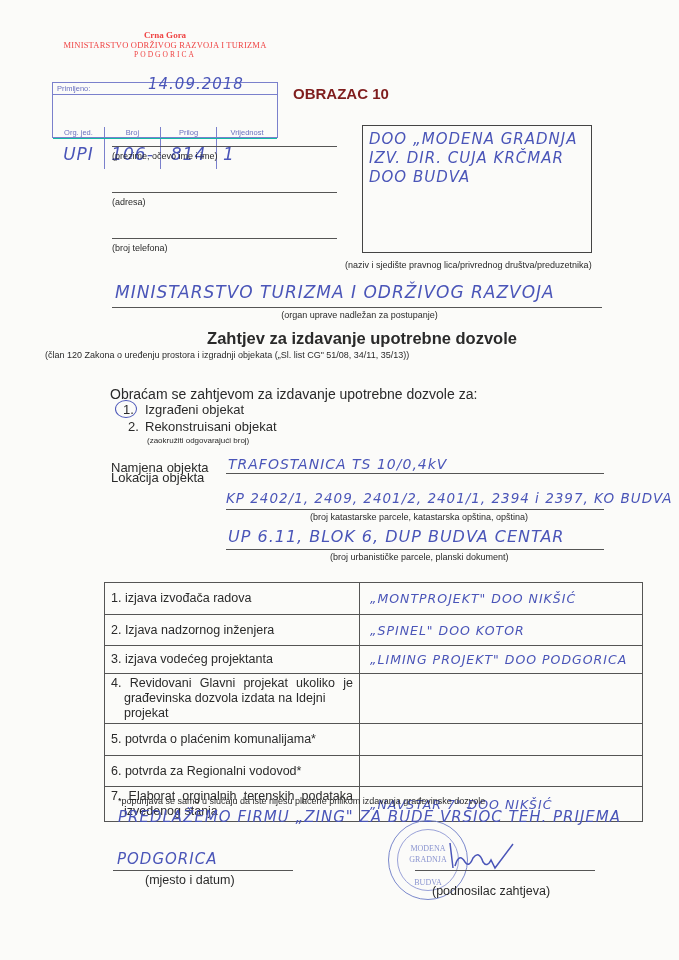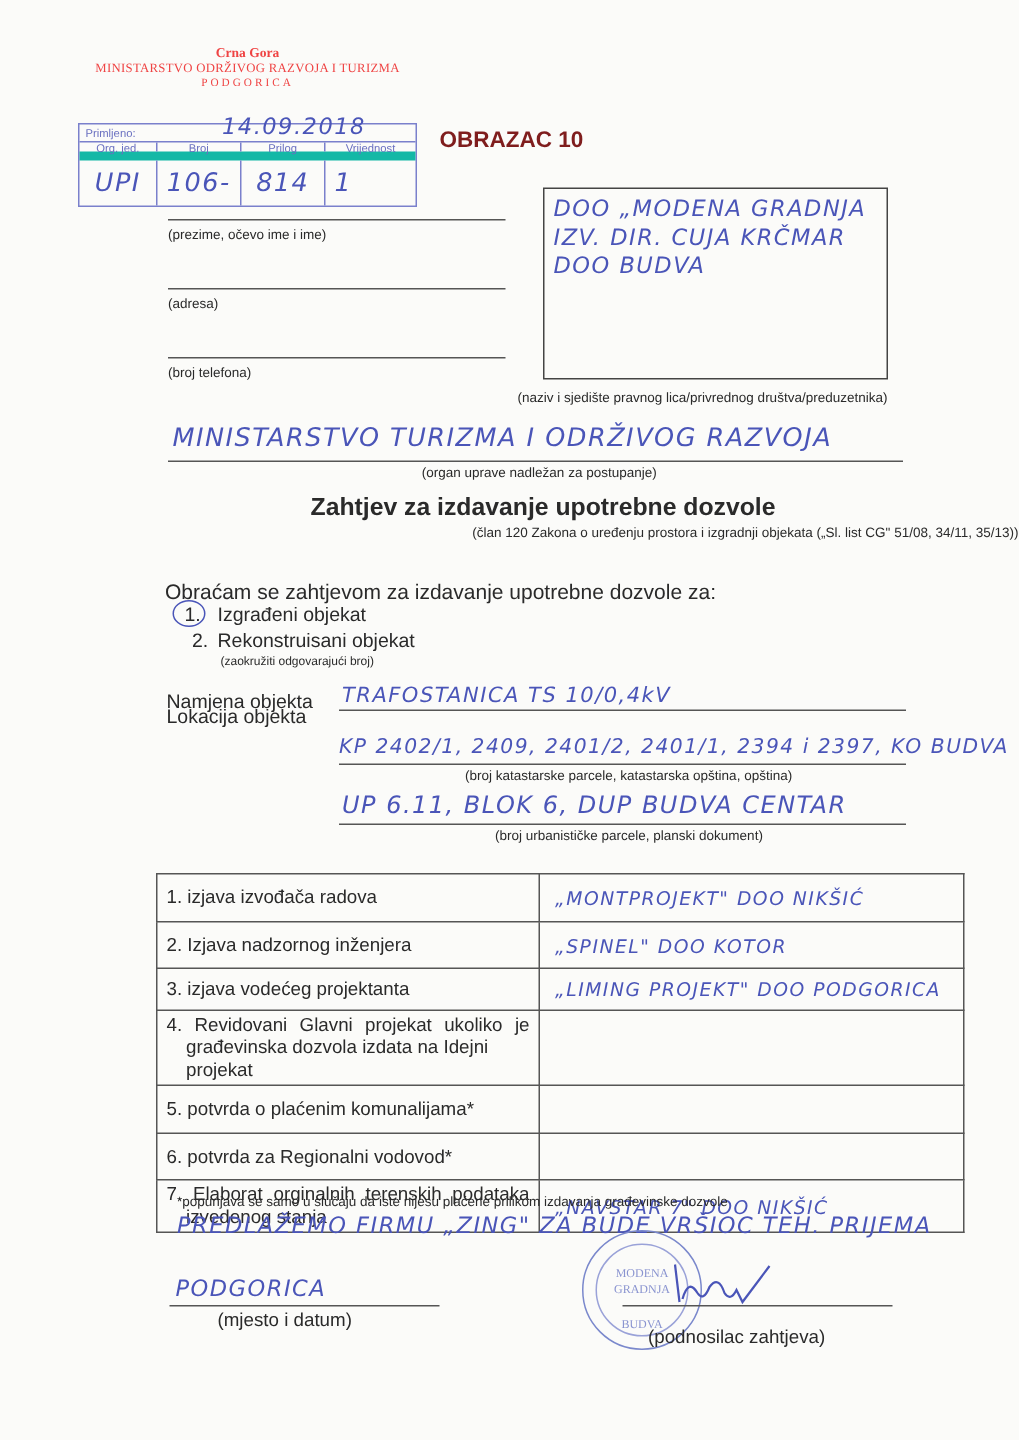--- a/index.html
+++ b/index.html
@@ -9,42 +9,42 @@
   .hand { font-family: "DejaVu Sans", sans-serif; color: #4a55b8; font-style: italic; letter-spacing: 1px; }
   .line { position: absolute; height: 1px; background: #555; }
 
   
   .stamp-head { left: 45px; top: 30px; width: 240px; text-align: center; color: #ef4444; font-family: "Liberation Serif", serif; }
   .stamp-head .l1 { font-size: 9px; font-weight: bold; }
   .stamp-head .l2 { font-size: 8.5px; letter-spacing: 0.2px; }
   .stamp-head .l3 { font-size: 7.5px; letter-spacing: 2px; }
   .stamp-box { left: 52px; top: 82px; width: 226px; height: 56px; border: 1.2px solid #7a80cc; color: #6a70c0; }
   .stamp-box .row1 { height: 12px; border-bottom: 1px solid #7a80cc; display: flex; align-items: center; font-size: 7.5px; padding-left: 4px; position: relative; }
-  .stamp-box .row2 { height: 12px; border-bottom: 6px solid #14b8a6; display: flex; font-size: 7.5px; }
+  .stamp-box .row2 { height: 12px; border-bottom: 1px solid #14b8a6; display: flex; font-size: 7.5px; margin-top: 32px; }
   .stamp-box .row3 { height: 30px; display: flex; }
   .stamp-box .c { border-right: 1px solid #7a80cc; display: flex; align-items: center; justify-content: center; }
   .stamp-box .c:last-child { border-right: none; }
   .w1 { width: 52px; } .w2 { width: 56px; } .w3 { width: 56px; } .w4 { flex: 1; }
   .stamp-date { position: absolute; left: 95px; top: -8px; font-size: 15px; }
   .stamp-val { font-size: 17px; }
 
   .obrazac { left: 293px; top: 85px; font-size: 15px; font-weight: bold; color: #7f1d1d; }
 
   
   .entity-box { left: 362px; top: 125px; width: 230px; height: 128px; border: 1.5px solid #444; padding: 4px 6px; }
   .entity-box div { font-size: 15px; line-height: 19px; white-space: nowrap; }
   .entity-caption { left: 345px; top: 260px; font-size: 9px; }
 
   .field-caption { font-size: 9px; }
 
   .organ { left: 115px; top: 282px; font-size: 17px; }
   .organ-caption { left: 0; width: 679px; top: 310px; text-align: center; font-size: 9px; padding-left: 40px; }
 
   .title { left: 0; width: 679px; top: 329px; text-align: center; font-size: 16.5px; font-weight: bold; padding-left: 45px; }
-  .subtitle { left: 0; width: 679px; top: 350px; text-align: right; font-size: 9px; padding-left: 45px; }
+  .subtitle { left: 0; width: 679px; top: 350px; text-align: left; font-size: 9px; padding-left: 45px; }
 
   .req-intro { left: 110px; top: 386px; font-size: 14px; }
   .opt { font-size: 13px; }
   .circle { position: absolute; left: 115px; top: 400px; width: 22px; height: 18px; border: 1.3px solid #4a55b8; border-radius: 50%; }
   .zaok { left: 147px; top: 436px; font-size: 8px; }
 
   .lbl { font-size: 13px; }
 
   table.attach { position: absolute; left: 104px; top: 582px; width: 539px; border-collapse: collapse; }
   table.attach td { border: 1px solid #555; font-size: 12.5px; vertical-align: middle; }

